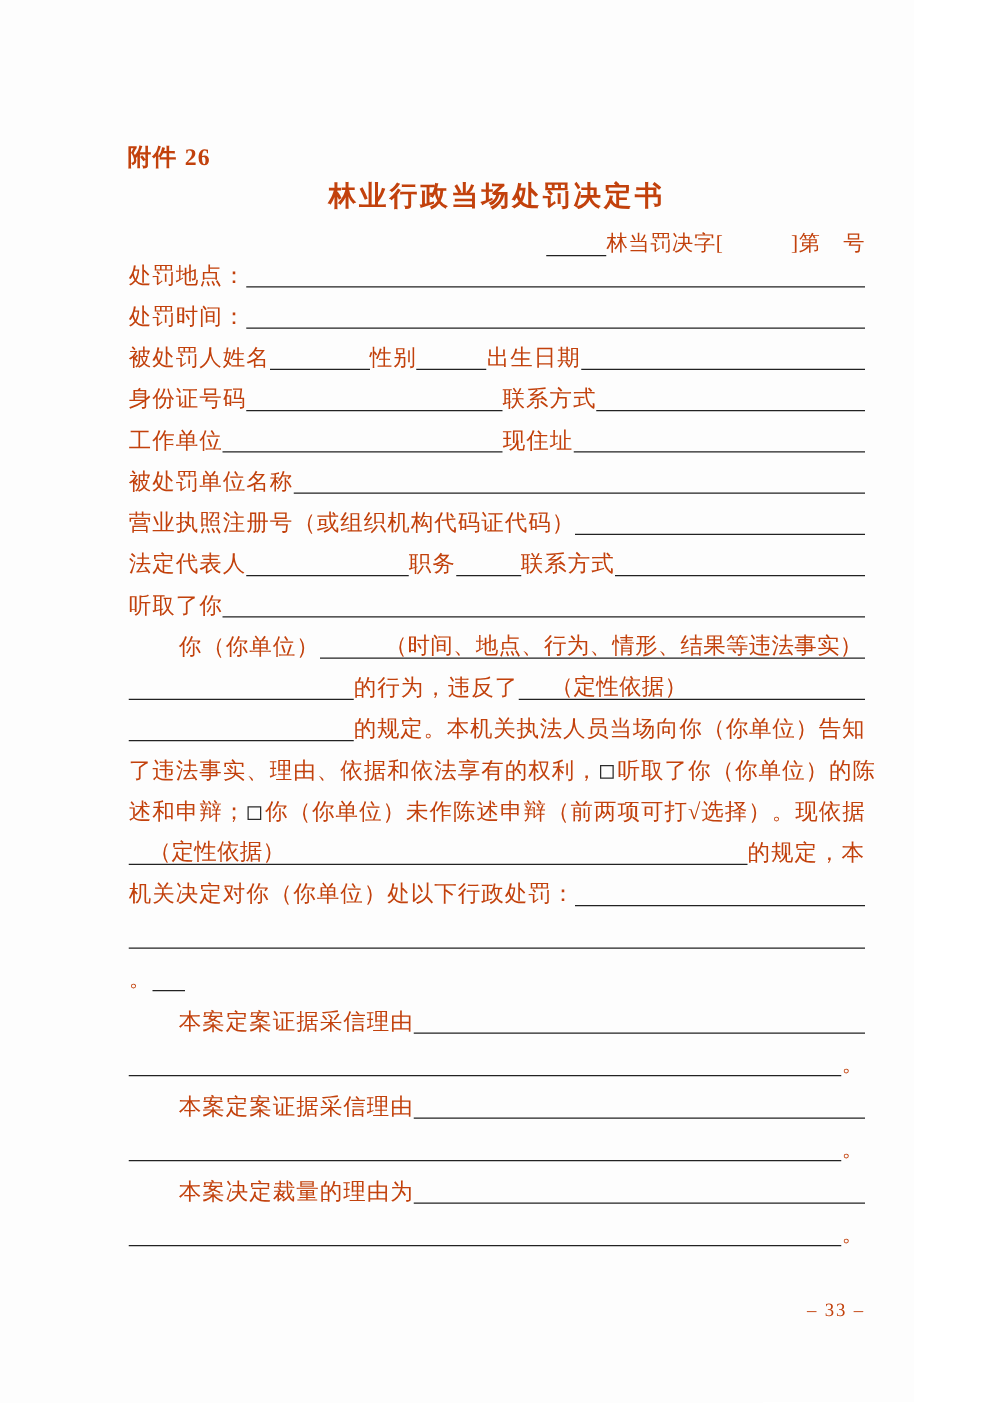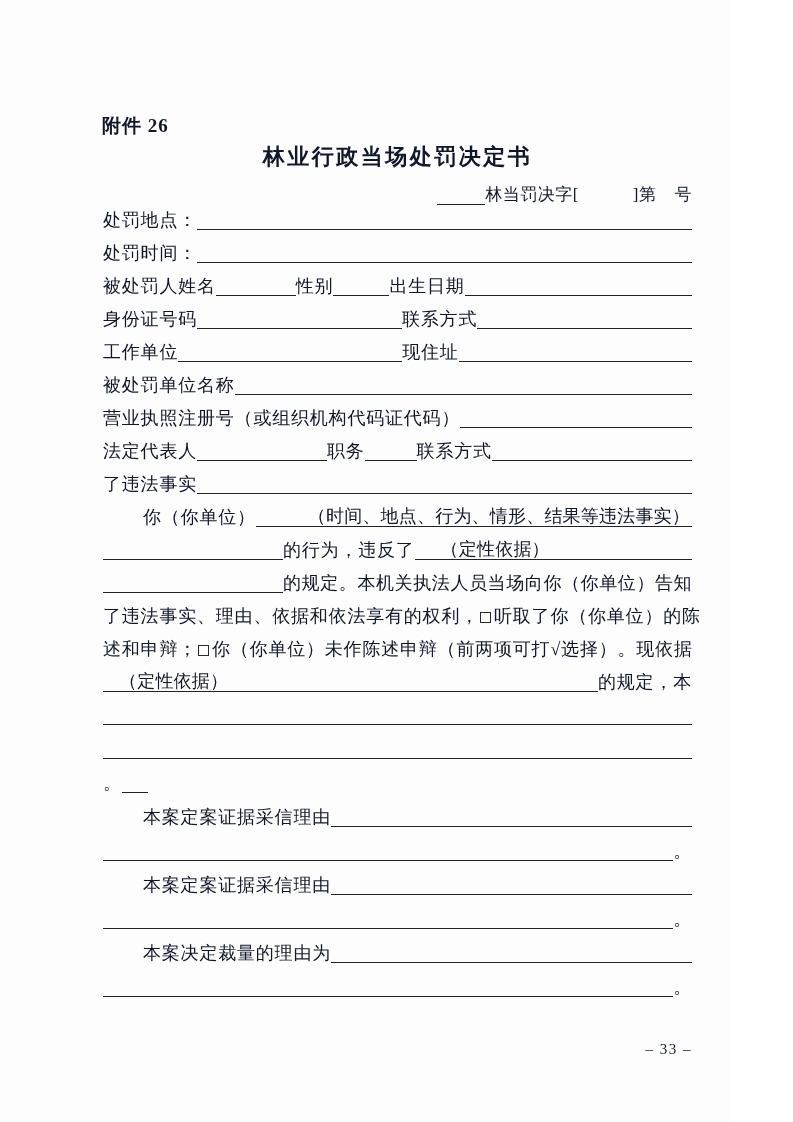--- a/index.html
+++ b/index.html
@@ -1,19 +1,19 @@
 <!DOCTYPE html>
 <html><head>
 <meta charset="utf-8">
 <style>
   *{box-sizing:border-box;margin:0;padding:0;}
   html,body{background:#ffffff;}
   .page{
     position:relative;width:731px;height:1122px;background:#fdfdfd;
-    color:#0f172a;font-family:"Liberation Serif",serif;overflow:hidden;
+    color:#c2410c;font-family:"Liberation Serif",serif;overflow:hidden;
   }
   .attachment{
     position:absolute;left:102px;top:113px;font-size:19px;font-weight:700;
     letter-spacing:1px;white-space:pre;
   }
   .title{
     position:absolute;left:103px;top:142px;width:589px;text-align:center;
     font-size:22px;font-weight:700;letter-spacing:2.5px;
     font-family:"Liberation Sans",sans-serif;
   }
@@ -113,21 +113,21 @@
     <div class="row">
       <span class="t">法定代表人</span>
       <span class="ul" style="width:130px"></span>
       <span class="t">职务</span>
       <span class="ul" style="width:52px"></span>
       <span class="t">联系方式</span>
       <span class="ul grow"></span>
     </div>
 
     <div class="row">
-      <span class="t">了违法事实</span>
+      <span class="t">听取了你</span>
       <span class="ul grow"></span>
     </div>
 
     <div class="row">
       <span class="t indent">你（你单位）</span>
       <span class="ul grow" style="padding-left:52px">
         <span class="hint">（时间、地点、行为、情形、结果等违法事实）</span>
       </span>
     </div>
 
@@ -158,20 +158,21 @@
     </div>
 
     <div class="row">
       <span class="ul grow" style="padding-left:16px">
         <span class="hint">（定性依据）</span>
       </span>
       <span class="t">的规定，本</span>
     </div>
 
     <div class="row">
+      <span class="t">机关决定对你（你单位）处以下行政处罚：</span>
       <span class="ul grow"></span>
     </div>
 
     <div class="row tall">
       <span class="ul grow"></span>
     </div>
 
     <div class="row tall">
       <span class="t">。</span>
       <span class="ul" style="width:26px"></span>

